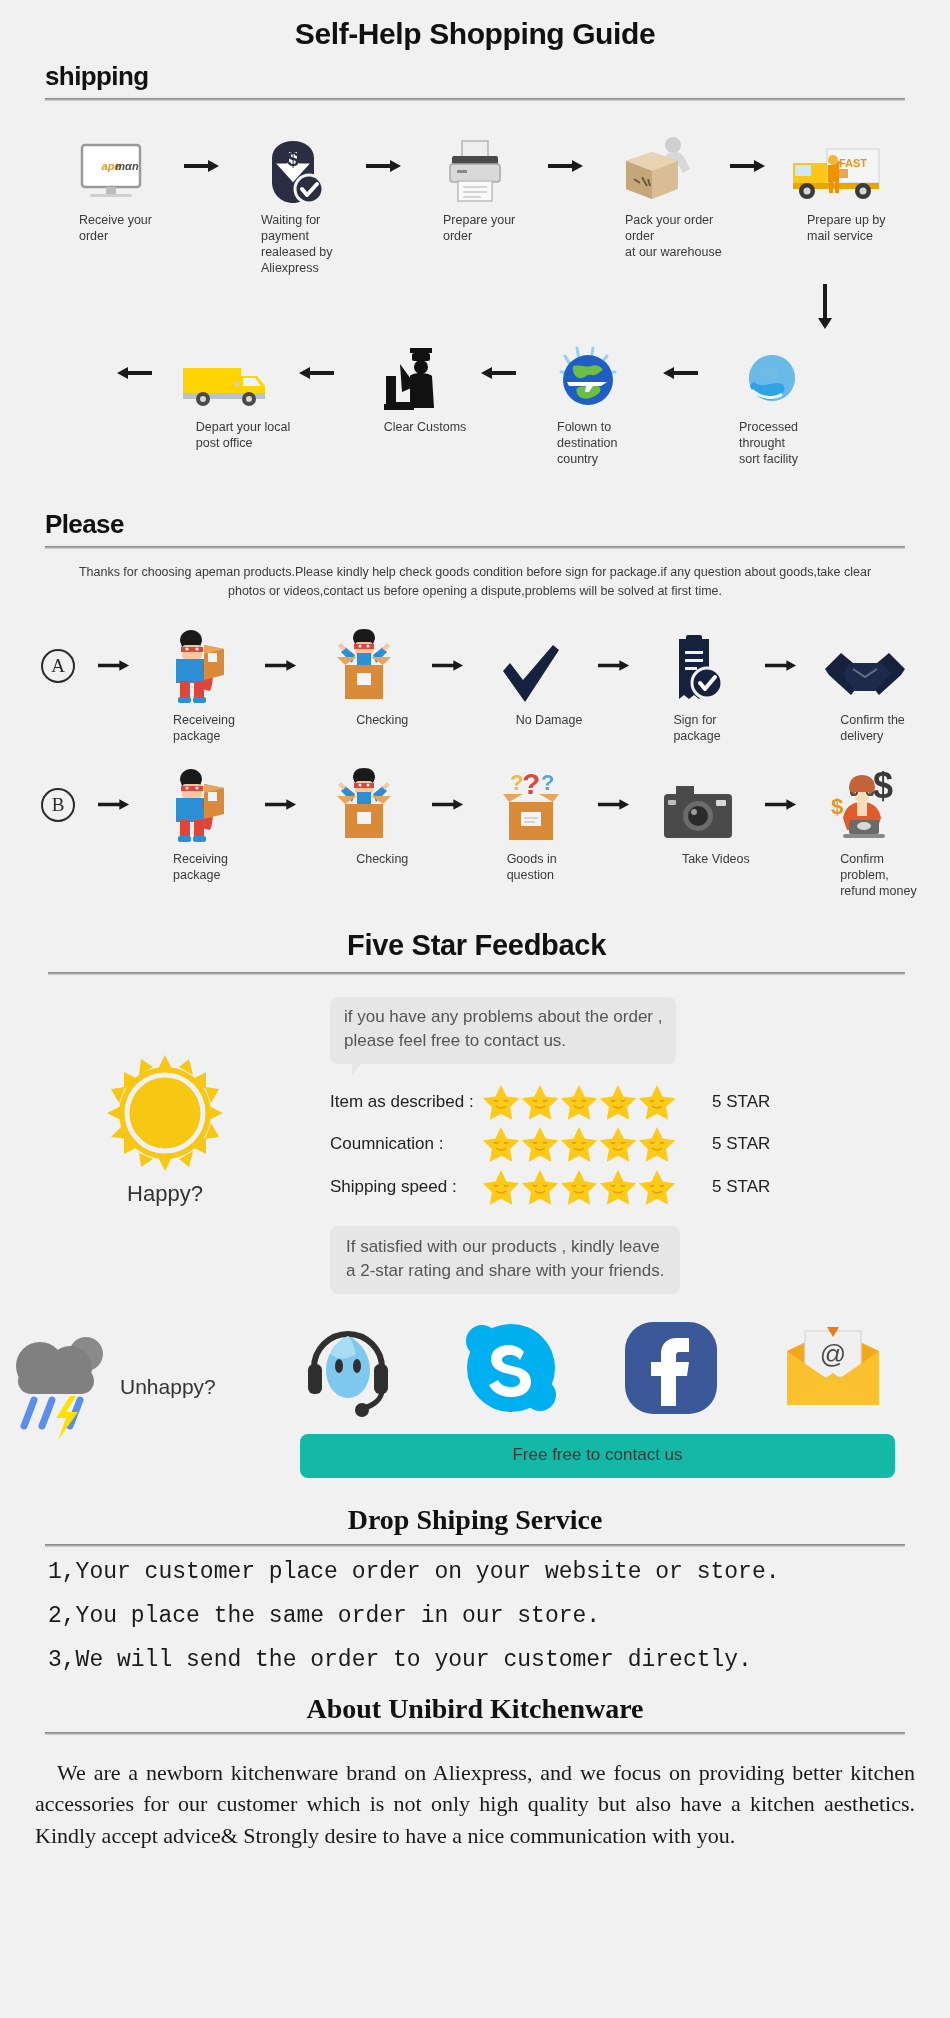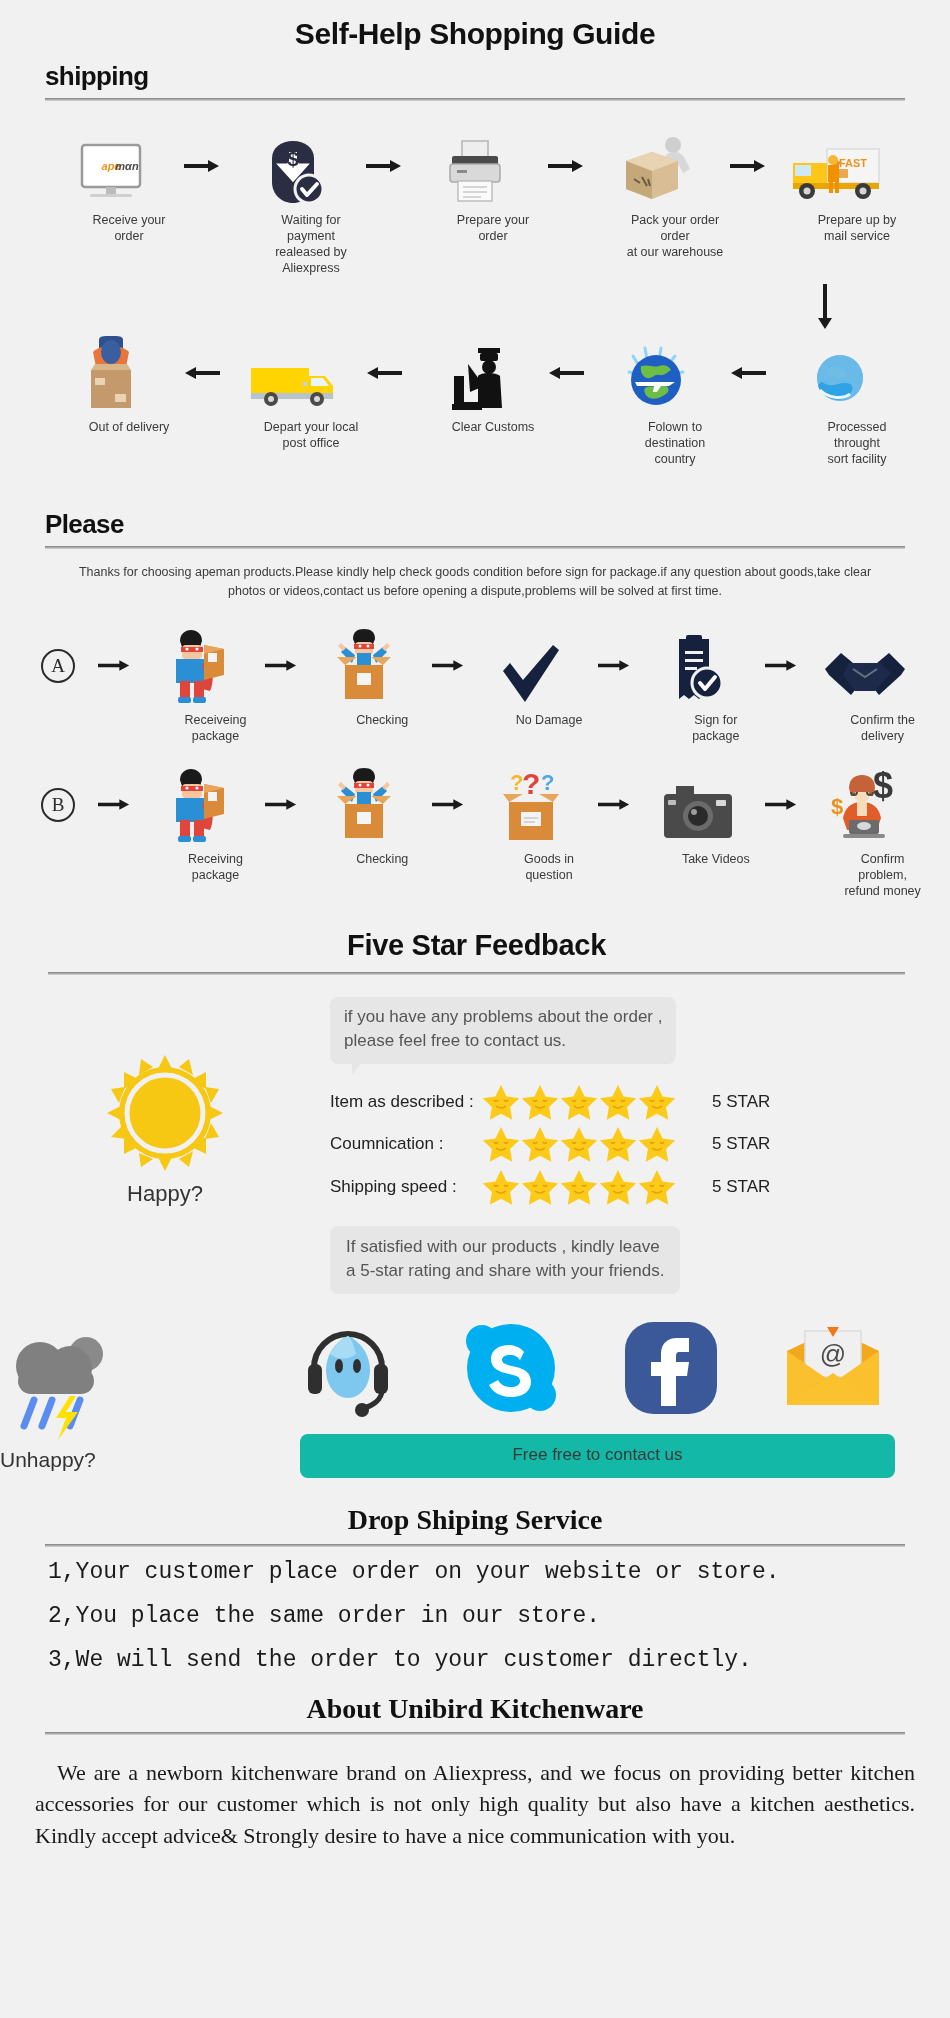--- a/index.html
+++ b/index.html
@@ -72,21 +72,21 @@
   .step .icon-box {
     height: 78px;
     display: flex;
     align-items: flex-end;
     justify-content: center;
   }
   .step .caption {
     margin-top: 7px;
     font-size: 12.5px;
     color: #3a3a3a;
-    text-align: center;
+    text-align: left;
     line-height: 1.28;
     font-family: "Liberation Sans", sans-serif;
     margin-left: 36px;
   }
   .arrow {
     width: 46px;
     height: 78px;
     display: flex;
     align-items: center;
     justify-content: center;
@@ -184,21 +184,21 @@
   }
 
   
   .unhappy-wrap {
     display: flex;
     align-items: flex-start;
     padding-top: 24px;
   }
   .unhappy-col {
     width: 300px;
-    display: flex; flex-direction: column; align-items: flex-start;
+    display: flex; flex-direction: row; align-items: center;
     padding-top: 8px;
   }
   .unhappy-label { font-size: 21px; color: #333; margin-top: 4px; }
   .social-col { flex: 1; padding-right: 55px; }
   .social-row {
     display: flex;
     align-items: center;
     justify-content: space-between;
     padding: 0 12px 0 0;
   }
@@ -353,34 +353,20 @@
 </div>
 
 <div style="display:flex;justify-content:flex-end;padding-right:118px;margin-top:8px;">
   <svg width="14" height="46" viewBox="0 0 14 46">
     <path d="M5 0h4v34h5l-7 11-7-11h5z" fill="#1a1a1a"></path>
   </svg>
 </div>
 
 <div class="flow" style="margin-top:4px;">
 
-  <div class="step">
-    <div class="icon-box">
-      <svg width="64" height="76" viewBox="0 0 64 76">
-        <path d="M20 4c0-4 4-4 12-4s12 0 12 4v16H20z" fill="#2F4F8F"></path>
-        <path d="M14 16c4-4 10-6 18-6s14 2 18 6l-4 20H18z" fill="#E8763A"></path>
-        <ellipse cx="32" cy="16" rx="10" ry="12" fill="#3A5FA0"></ellipse>
-        <rect x="12" y="34" width="40" height="38" fill="#C49A6C"></rect>
-        <path d="M12 34h40l-4-6H16z" fill="#D9B68A"></path>
-        <rect x="16" y="42" width="10" height="7" fill="#E8D4B3"></rect>
-        <rect x="36" y="58" width="11" height="8" fill="#E8D4B3"></rect>
-      </svg>
-    </div>
-    <div class="caption">Out of delivery</div>
-  </div>
 
   <div class="arrow">
     <svg width="36" height="14" viewBox="0 0 36 14">
         <path d="M36 5H12V1L1 7l11 6V9h24z" fill="#1a1a1a"></path>
       </svg>
   </div>
 
   <div class="step">
     <div class="icon-box">
       <svg width="92" height="58" viewBox="0 0 92 58">
@@ -849,21 +835,21 @@
               <path d="M19 1l5.6 11.4 12.6 1.8-9.1 8.9 2.1 12.6L19 29.7 7.8 35.7l2.1-12.6L.8 14.2l12.6-1.8z" fill="#FCCB1A"></path>
               <path d="M12 16a2.5 3 0 004 0M22 16a2.5 3 0 004 0" stroke="#E8A000" stroke-width="1.6" fill="none"></path>
               <path d="M14 22q5 4 10 0" stroke="#E8A000" stroke-width="1.6" fill="none"></path>
             </svg>
         </div>
         <div class="rating-value">5 STAR</div>
       </div>
     </div>
 
     <div class="bubble2" style="white-space:pre-line">If satisfied with our products ,  kindly leave
-a 5-star rating and share with your friends.</div>
+a 2-star rating and share with your friends.</div>
   </div>
 </div>
 
 <div class="unhappy-wrap">
   <div class="unhappy-col">
     <svg width="120" height="118" viewBox="0 0 120 118">
       <circle cx="86" cy="28" r="17" fill="#8a8a8a"></circle>
       <circle cx="40" cy="40" r="24" fill="#808080"></circle>
       <circle cx="70" cy="42" r="22" fill="#808080"></circle>
       <rect x="18" y="42" width="76" height="26" rx="13" fill="#808080"></rect>

